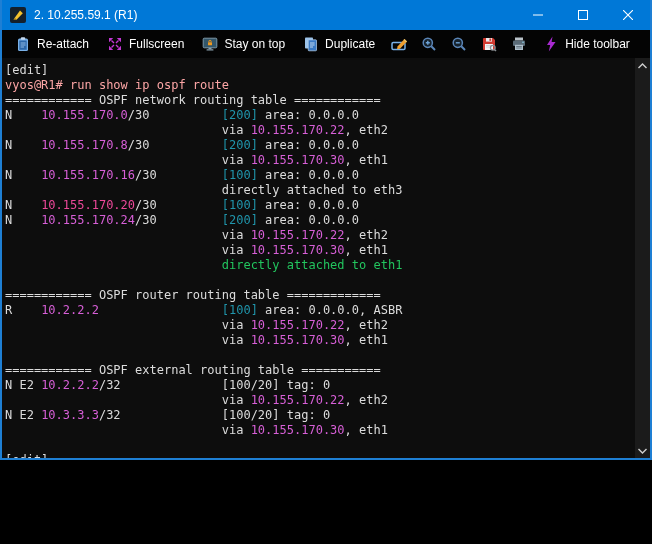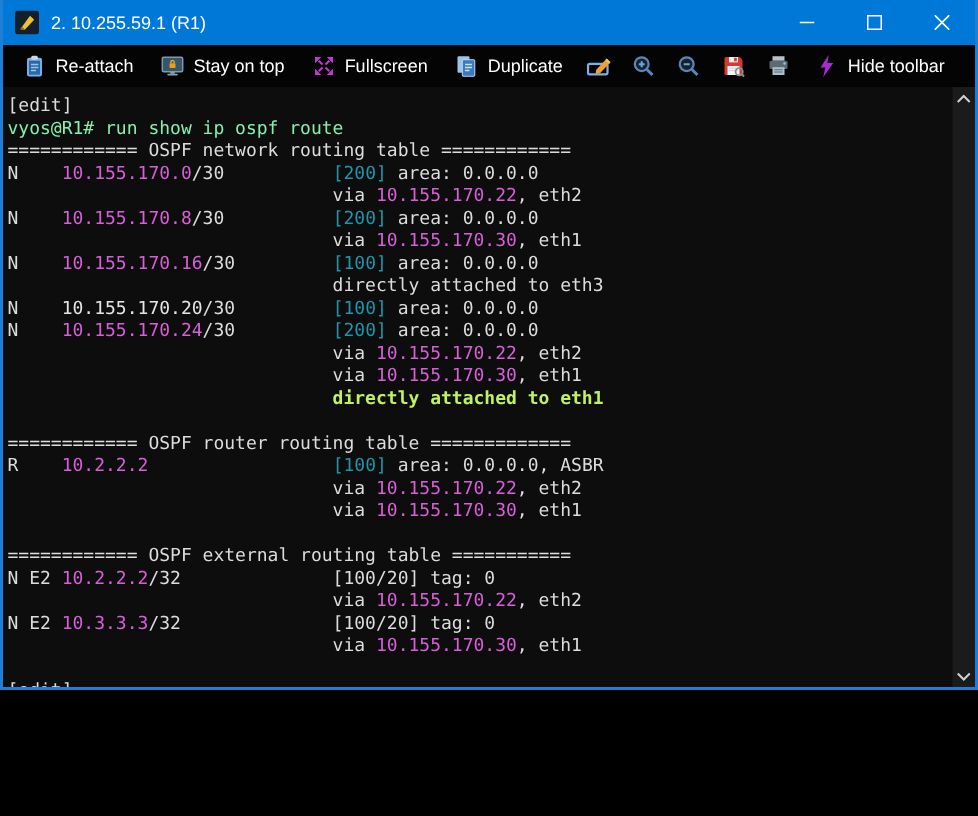--- a/index.html
+++ b/index.html
@@ -95,37 +95,37 @@
             <rect x="4.3" y="4.5" width="7.4" height="9.3" fill="#2b66a8"></rect>
             <rect x="5.8" y="1.2" width="4.4" height="2.6" rx="1" fill="#c3d8ef"></rect>
             <path d="M5.6 7 h5 M5.6 9 h5 M5.6 11 h3.4" stroke="#9cc3ea" stroke-width="0.9"></path>
           </svg>
       </span>
       <span>Re-attach</span>
     </button>
     <button class="tb-btn">
       <span class="tb-icon">
         <svg width="16" height="16" viewBox="0 0 16 16">
+            <path d="M2 2 h4.2 L2 6.2 Z M14 2 v4.2 L9.8 2 Z M2 14 v-4.2 L6.2 14 Z M14 14 h-4.2 L14 9.8 Z" fill="#c238d4"></path>
+            <path d="M4.5 4.5 L7 7 M11.5 4.5 L9 7 M4.5 11.5 L7 9 M11.5 11.5 L9 9" stroke="#c238d4" stroke-width="1.4"></path>
+          </svg>
+      </span>
+      <span>Fullscreen</span>
+    </button>
+    <button class="tb-btn">
+      <span class="tb-icon">
+        <svg width="16" height="16" viewBox="0 0 16 16">
             <rect x="1.2" y="2.2" width="13.6" height="9.6" rx="1" fill="#33576b" stroke="#7e99a8" stroke-width="1"></rect>
             <rect x="6" y="6.2" width="4" height="3.1" rx="0.5" fill="#f29a1f"></rect>
             <path d="M6.9 6.2 V5.4 a1.1 1.1 0 0 1 2.2 0 V6.2" stroke="#f29a1f" stroke-width="1" fill="none"></path>
             <rect x="6.5" y="11.8" width="3" height="1.4" fill="#8aa0ad"></rect>
             <rect x="4.5" y="13.2" width="7" height="1.2" rx="0.5" fill="#8aa0ad"></rect>
           </svg>
       </span>
       <span>Stay on top</span>
-    </button>
-    <button class="tb-btn">
-      <span class="tb-icon">
-        <svg width="16" height="16" viewBox="0 0 16 16">
-            <path d="M2 2 h4.2 L2 6.2 Z M14 2 v4.2 L9.8 2 Z M2 14 v-4.2 L6.2 14 Z M14 14 h-4.2 L14 9.8 Z" fill="#c238d4"></path>
-            <path d="M4.5 4.5 L7 7 M11.5 4.5 L9 7 M4.5 11.5 L7 9 M11.5 11.5 L9 9" stroke="#c238d4" stroke-width="1.4"></path>
-          </svg>
-      </span>
-      <span>Fullscreen</span>
     </button>
     <button class="tb-btn">
       <span class="tb-icon">
         <svg width="16" height="16" viewBox="0 0 16 16">
             <rect x="2" y="1.5" width="8" height="11" rx="0.8" fill="#9cc3ea"></rect>
             <rect x="5.2" y="3.8" width="8.3" height="11" rx="0.8" fill="#3a79c4" stroke="#bcd6ef" stroke-width="0.7"></rect>
             <path d="M7 7 h4.6 M7 9 h4.6 M7 11 h3" stroke="#cfe2f4" stroke-width="0.9"></path>
           </svg>
       </span>
       <span>Duplicate</span>
@@ -196,33 +196,33 @@
             <path d="M6.5 5 L3.5 8 L6.5 11" stroke="#cfd6ff" stroke-width="1.6" fill="none"></path>
           </svg>
       </span>
 
     </button>
   </div>
 
   <div class="terminal" style="background: rgb(13, 13, 13);">
     <div class="term-lines" id="term-lines">
         <div class="term-line"><span style="color: rgb(220, 220, 220);">[edit]</span></div>
-        <div class="term-line"><span style="color: #86efac;">vyos@R1# run show ip ospf route</span></div>
+        <div class="term-line"><span style="color: #fca5a5;">vyos@R1# run show ip ospf route</span></div>
         <div class="term-line"><span style="color: rgb(220, 220, 220);">============ OSPF network routing table ============</span></div>
         <div class="term-line"><span style="color: rgb(220, 220, 220);">N    </span><span style="color: rgb(215, 95, 215);">10.155.170.0</span><span style="color: rgb(220, 220, 220);">/30          </span><span style="color: rgb(32, 149, 171);">[200]</span><span style="color: rgb(220, 220, 220);"> area: 0.0.0.0</span></div>
         <div class="term-line"><span style="color: rgb(220, 220, 220);">                              via </span><span style="color: rgb(215, 95, 215);">10.155.170.22</span><span style="color: rgb(220, 220, 220);">, eth2</span></div>
         <div class="term-line"><span style="color: rgb(220, 220, 220);">N    </span><span style="color: rgb(215, 95, 215);">10.155.170.8</span><span style="color: rgb(220, 220, 220);">/30          </span><span style="color: rgb(32, 149, 171);">[200]</span><span style="color: rgb(220, 220, 220);"> area: 0.0.0.0</span></div>
         <div class="term-line"><span style="color: rgb(220, 220, 220);">                              via </span><span style="color: rgb(215, 95, 215);">10.155.170.30</span><span style="color: rgb(220, 220, 220);">, eth1</span></div>
         <div class="term-line"><span style="color: rgb(220, 220, 220);">N    </span><span style="color: rgb(215, 95, 215);">10.155.170.16</span><span style="color: rgb(220, 220, 220);">/30         </span><span style="color: rgb(32, 149, 171);">[100]</span><span style="color: rgb(220, 220, 220);"> area: 0.0.0.0</span></div>
         <div class="term-line"><span style="color: rgb(220, 220, 220);">                              directly attached to eth3</span></div>
-        <div class="term-line"><span style="color: rgb(220, 220, 220);">N    </span><span style="color: #e5e5e5;">10.155.170.20</span><span style="color: rgb(220, 220, 220);">/30         </span><span style="color: rgb(32, 149, 171);">[100]</span><span style="color: rgb(220, 220, 220);"> area: 0.0.0.0</span></div>
+        <div class="term-line"><span style="color: rgb(220, 220, 220);">N    </span><span style="color: #ec4899;">10.155.170.20</span><span style="color: rgb(220, 220, 220);">/30         </span><span style="color: rgb(32, 149, 171);">[100]</span><span style="color: rgb(220, 220, 220);"> area: 0.0.0.0</span></div>
         <div class="term-line"><span style="color: rgb(220, 220, 220);">N    </span><span style="color: rgb(215, 95, 215);">10.155.170.24</span><span style="color: rgb(220, 220, 220);">/30         </span><span style="color: rgb(32, 149, 171);">[200]</span><span style="color: rgb(220, 220, 220);"> area: 0.0.0.0</span></div>
         <div class="term-line"><span style="color: rgb(220, 220, 220);">                              via </span><span style="color: rgb(215, 95, 215);">10.155.170.22</span><span style="color: rgb(220, 220, 220);">, eth2</span></div>
         <div class="term-line"><span style="color: rgb(220, 220, 220);">                              via </span><span style="color: rgb(215, 95, 215);">10.155.170.30</span><span style="color: rgb(220, 220, 220);">, eth1</span></div>
-        <div class="term-line"><span style="color: #bef264; font-weight: bold;">                              directly attached to eth1</span></div>
+        <div class="term-line"><span style="color: #22c55e;">                              directly attached to eth1</span></div>
         <div class="term-line">&nbsp;</div>
         <div class="term-line"><span style="color: rgb(220, 220, 220);">============ OSPF router routing table =============</span></div>
         <div class="term-line"><span style="color: rgb(220, 220, 220);">R    </span><span style="color: rgb(215, 95, 215);">10.2.2.2</span><span style="color: rgb(220, 220, 220);">                 </span><span style="color: rgb(32, 149, 171);">[100]</span><span style="color: rgb(220, 220, 220);"> area: 0.0.0.0, ASBR</span></div>
         <div class="term-line"><span style="color: rgb(220, 220, 220);">                              via </span><span style="color: rgb(215, 95, 215);">10.155.170.22</span><span style="color: rgb(220, 220, 220);">, eth2</span></div>
         <div class="term-line"><span style="color: rgb(220, 220, 220);">                              via </span><span style="color: rgb(215, 95, 215);">10.155.170.30</span><span style="color: rgb(220, 220, 220);">, eth1</span></div>
         <div class="term-line">&nbsp;</div>
         <div class="term-line"><span style="color: rgb(220, 220, 220);">============ OSPF external routing table ===========</span></div>
         <div class="term-line"><span style="color: rgb(220, 220, 220);">N E2 </span><span style="color: rgb(215, 95, 215);">10.2.2.2</span><span style="color: rgb(220, 220, 220);">/32              [100/20] tag: 0</span></div>
         <div class="term-line"><span style="color: rgb(220, 220, 220);">                              via </span><span style="color: rgb(215, 95, 215);">10.155.170.22</span><span style="color: rgb(220, 220, 220);">, eth2</span></div>
         <div class="term-line"><span style="color: rgb(220, 220, 220);">N E2 </span><span style="color: rgb(215, 95, 215);">10.3.3.3</span><span style="color: rgb(220, 220, 220);">/32              [100/20] tag: 0</span></div>

